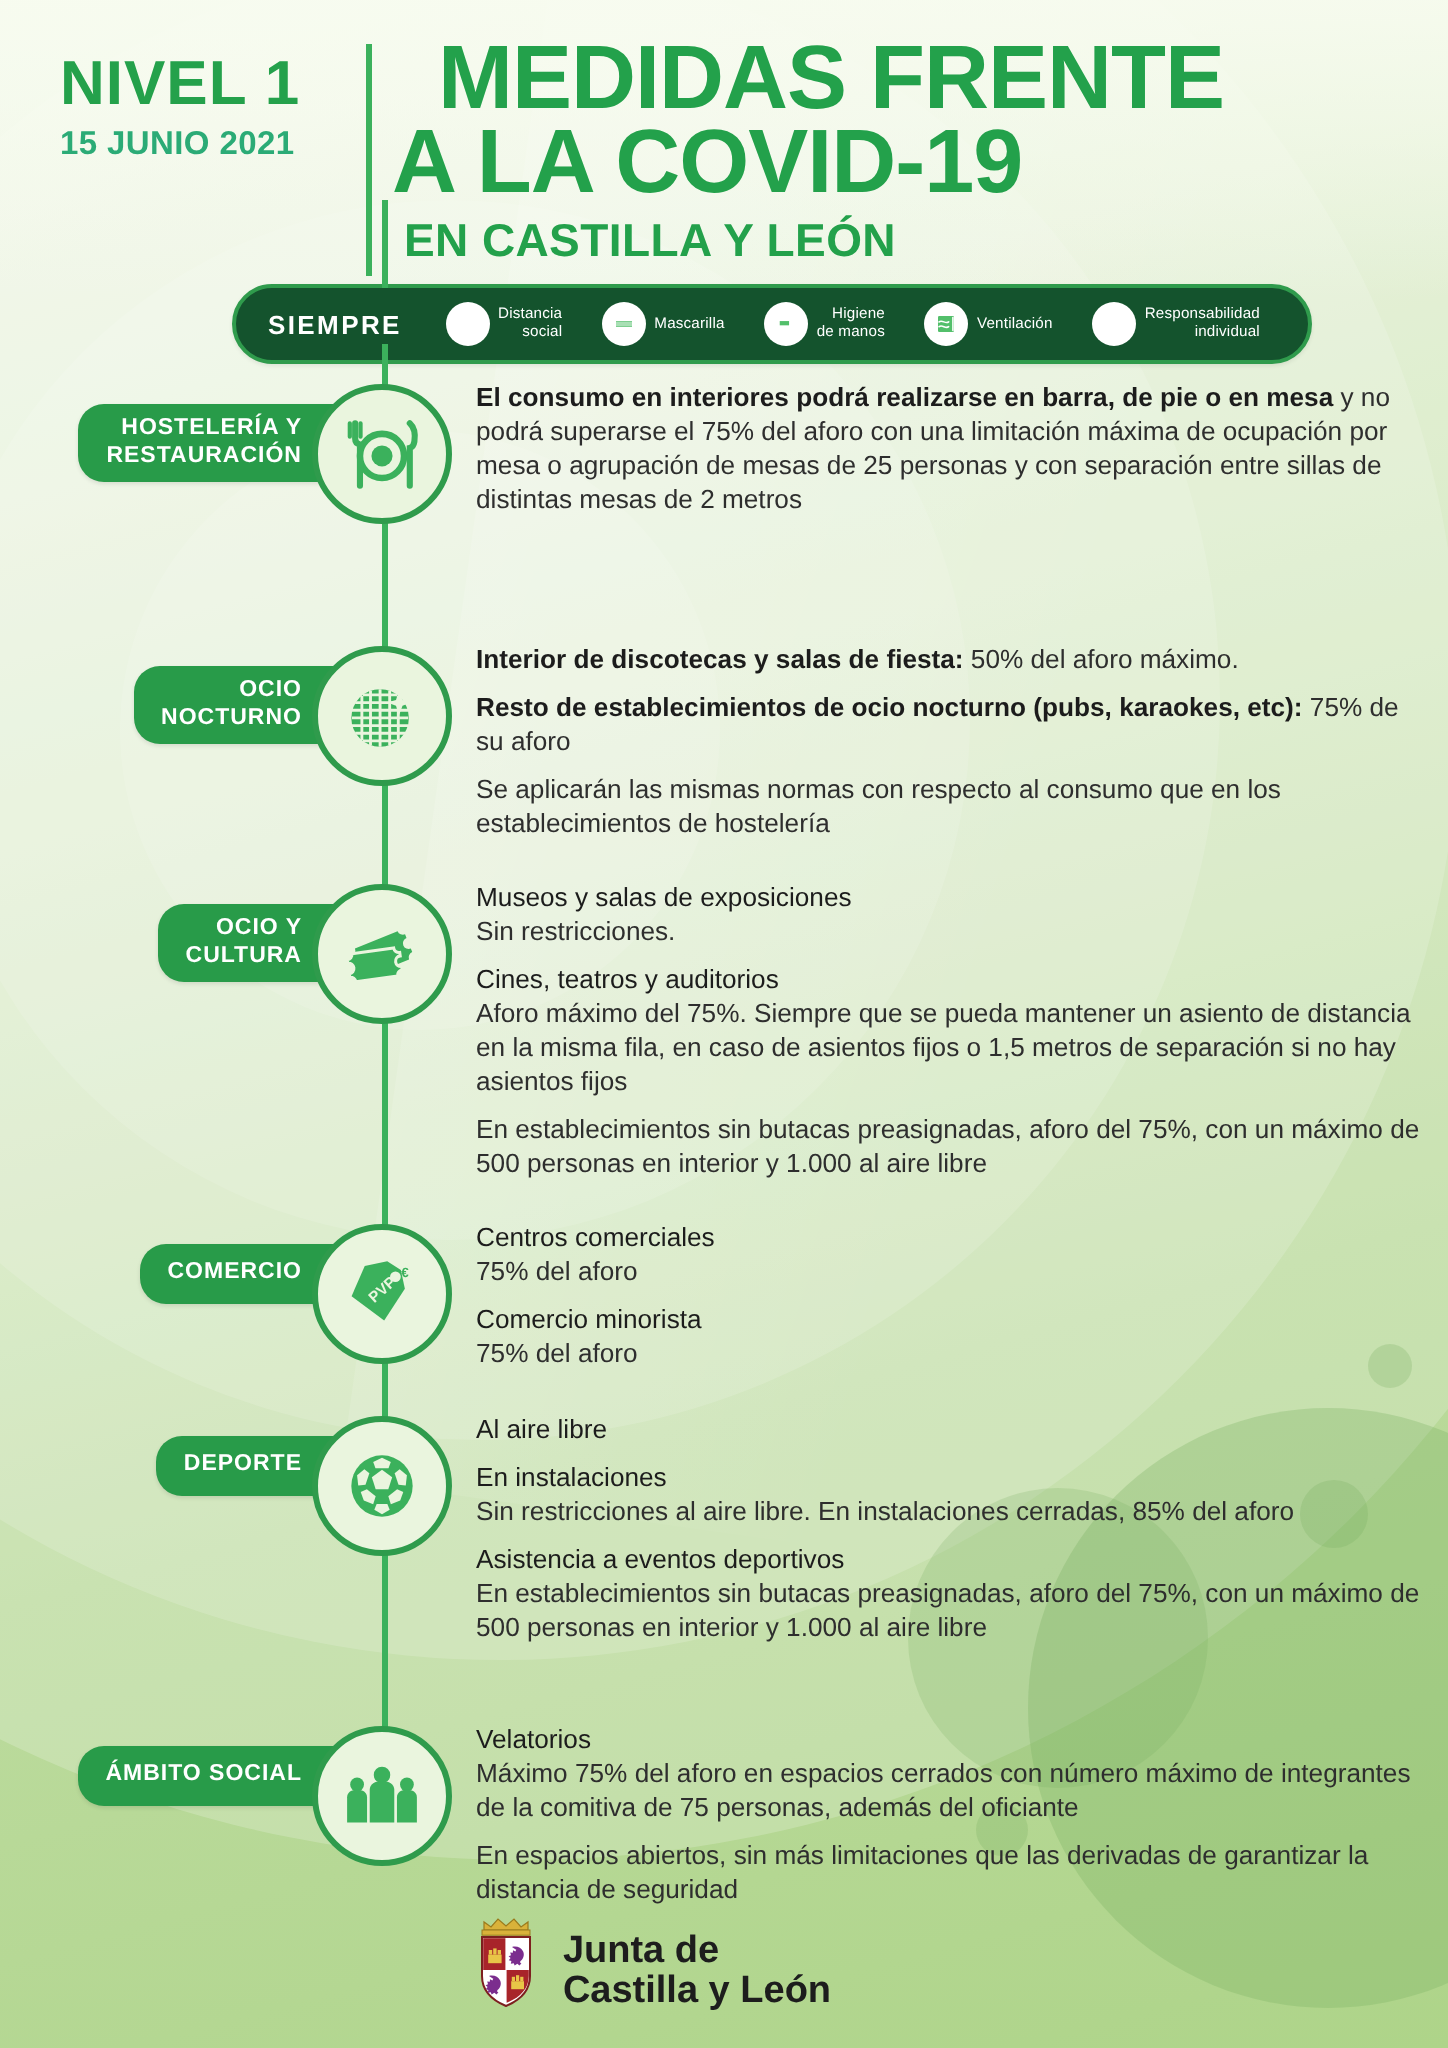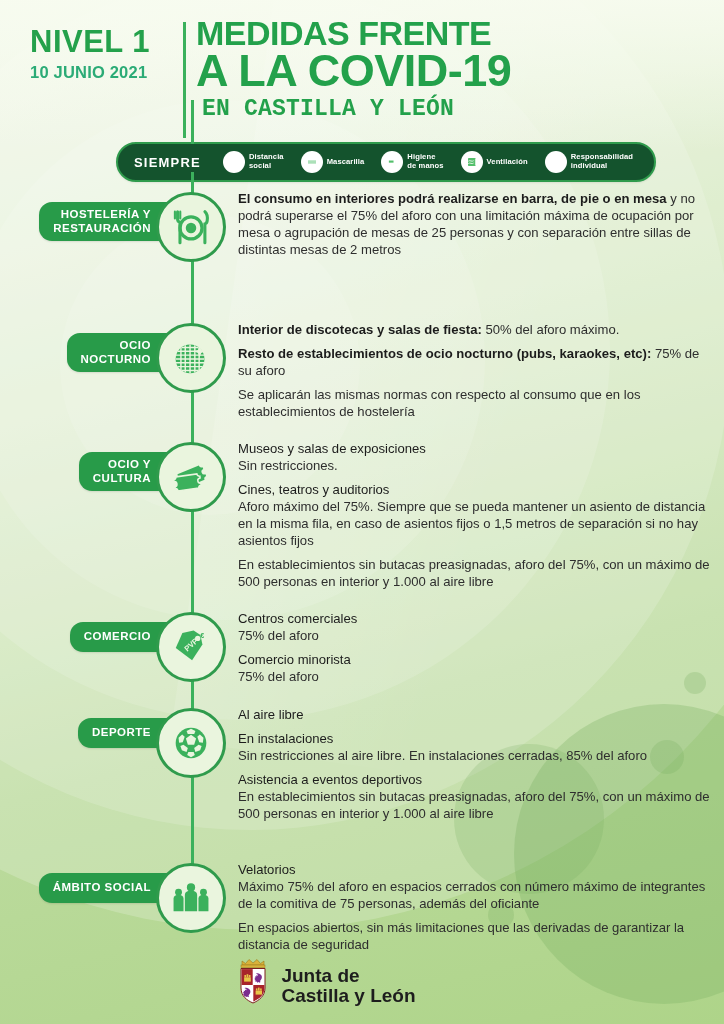--- a/index.html
+++ b/index.html
@@ -83,25 +83,25 @@
   #header-divider {
     position: absolute; left: 183px; top: 22px;
     width: 3px; height: 116px; background: #3bb15c;
   }
 
   #title-block { position: absolute; left: 196px; top: 18px; right: 22px; }
   .main-title {
     color: #23a14b; font-weight: 800; letter-spacing: -0.5px;
     line-height: 0.94; text-transform: uppercase;
   }
-  #title-l1 { font-size: 34px; }
+  #title-l1 { font-size: 45px; margin-left: 23px; }
   #title-l2 { font-size: 45px; }
   #subtitle {
     margin-top: 4px; color: #23a14b; font-size: 23px; font-weight: 700;
-    letter-spacing: 0.2px; text-transform: uppercase; padding-left: 6px; font-family: Liberation Mono, monospace;
+    letter-spacing: 0.2px; text-transform: uppercase; padding-left: 6px;
   }
 
   
   #siempre-bar {
     position: absolute; left: 116px; top: 142px; width: 540px; height: 40px;
     background: #14532d; border-radius: 20px;
     border: 2px solid #2f9b4c;
     display: flex; align-items: center;
     box-shadow: 0 1px 2px rgba(0,0,0,0.08);
   }
@@ -111,22 +111,22 @@
   }
   #siempre-items { display: flex; align-items: center; flex: 1; gap: 4px; padding-right: 8px; }
   .siempre-item { display: flex; align-items: center; gap: 4px; flex: 1 1 auto; }
   .siempre-ico {
     width: 22px; height: 22px; flex: 0 0 auto;
     background: #ffffff; border-radius: 50%;
     display: flex; align-items: center; justify-content: center;
   }
   .siempre-ico svg { display: block; }
   .siempre-text {
-    color: #ffffff; font-size: 7.6px; font-weight: 700; line-height: 1.18;
-    letter-spacing: 0.1px; white-space: pre-line;
+    color: #ffffff; font-size: 7.6px; font-weight: 400; line-height: 1.18;
+    letter-spacing: 0.1px; white-space: pre-line; text-align: right;
   }
 
   
   #timeline {
     position: absolute; left: 191px; top: 172px; width: 3px; height: 690px;
     background: #3bb15c; z-index: 1;
   }
   #timeline-top {
     position: absolute; left: 191px; top: 100px; width: 3px; height: 44px;
     background: #3bb15c; z-index: 1;
@@ -196,21 +196,21 @@
   <div class="virus-spike" style="width:22px;height:22px;right:18px;bottom:330px;"></div>
   <div class="bg-sheen"></div>
   <div class="bg-top-white"></div>
 </div>
 
 <div id="page">
 
   <div id="header">
     <div id="level-block">
       <div id="level-title">NIVEL 1</div>
-      <div id="level-date">10 JUNIO 2021</div>
+      <div id="level-date">15 JUNIO 2021</div>
     </div>
     <div id="header-divider"></div>
     <div id="title-block">
       <div class="main-title" id="title-l1">MEDIDAS FRENTE</div>
       <div class="main-title" id="title-l2">A LA COVID-19</div>
       <div id="subtitle">EN CASTILLA Y LEÓN</div>
     </div>
   </div>
 
   <div id="siempre-bar">

